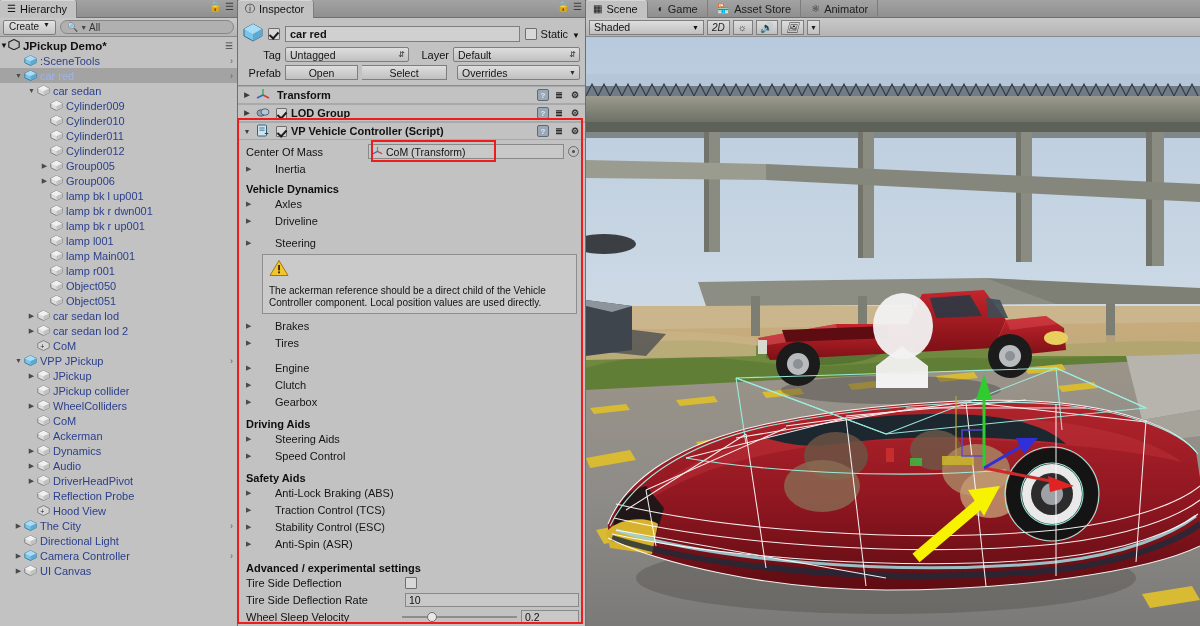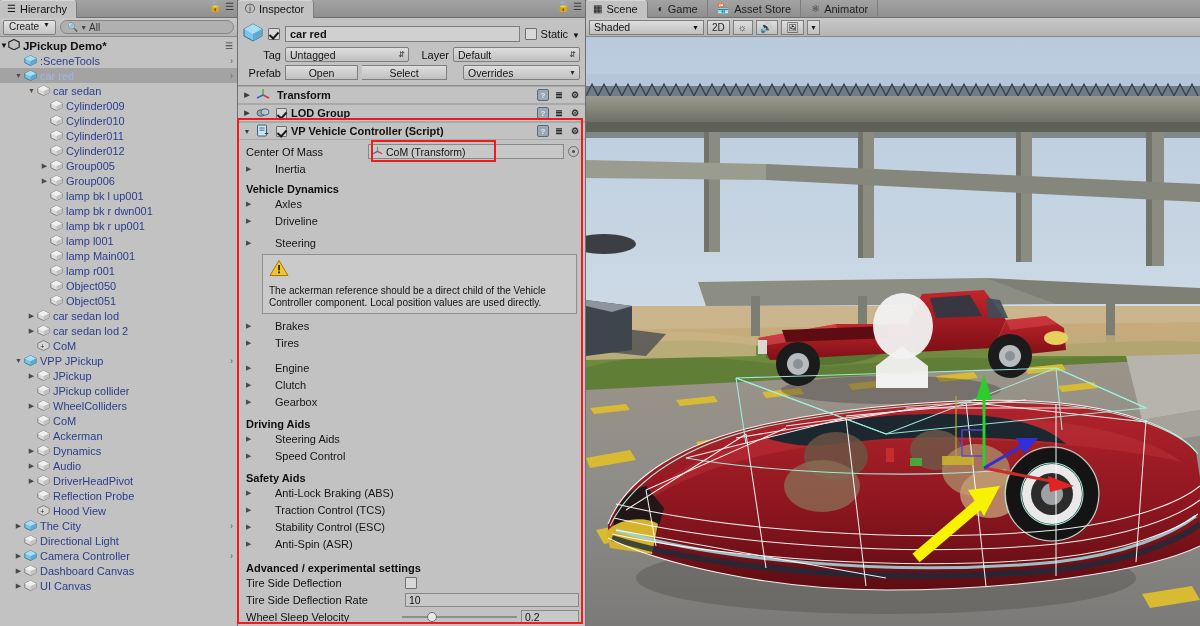--- a/index.html
+++ b/index.html
@@ -121,21 +121,21 @@
      background:#b7c6d8; }
   #s-toolbar { height:19px; background:linear-gradient(#c9c9c9,#b4b4b4);
      border-bottom:1px solid #8a8a8a; display:flex; align-items:center;
      padding:0 3px; gap:3px; position:relative; z-index:5; }
   .tb-drop { width:115px; height:15px; background:linear-gradient(#dedede,#c0c0c0);
      border:1px solid #7e7e7e; display:flex; align-items:center; padding:0 4px;
      font-size:10.5px; }
   .tb-btn { height:15px; min-width:20px; padding:0 4px;
      background:linear-gradient(#dedede,#c0c0c0); border:1px solid #7e7e7e;
      display:flex; align-items:center; font-size:10px;
-     color:#1d1d1d; }
+     color:#1d1d1d;font-style:italic; }
   #s-view { position:absolute; top:38px; left:0; right:0; bottom:0; overflow:hidden; }
 </style>
 </head>
 <body>
 
 <div id="app">
 
   <div id="hierarchy" class="panel">
     <div class="tabstrip">
       <div class="tab active">
@@ -586,32 +586,20 @@
         <div class="row">
           <span style="width:13px;flex:0 0 auto"></span>
           <span class="tw">▶</span>
           <span class="cube">
             <svg width="13" height="11" viewBox="0 0 13 11">
               <polygon points="6.5,0.6 12.2,3.4 12.2,7.7 6.5,10.5 0.8,7.7 0.8,3.4" fill="#dcdcdc" stroke="#6f6f6f" stroke-width="0.8"></polygon>
               <polygon points="6.5,0.6 12.2,3.4 6.5,6.2 0.8,3.4" fill="#f0f0f0"></polygon>
               <polygon points="6.5,6.2 12.2,3.4 12.2,7.7 6.5,10.5" fill="#c2c2c2"></polygon>
             </svg>
           </span>
-          <span class="lbl">Dashboard Canvas</span>
-        </div>
-        <div class="row">
-          <span style="width:13px;flex:0 0 auto"></span>
-          <span class="tw">▶</span>
-          <span class="cube">
-            <svg width="13" height="11" viewBox="0 0 13 11">
-              <polygon points="6.5,0.6 12.2,3.4 12.2,7.7 6.5,10.5 0.8,7.7 0.8,3.4" fill="#dcdcdc" stroke="#6f6f6f" stroke-width="0.8"></polygon>
-              <polygon points="6.5,0.6 12.2,3.4 6.5,6.2 0.8,3.4" fill="#f0f0f0"></polygon>
-              <polygon points="6.5,6.2 12.2,3.4 12.2,7.7 6.5,10.5" fill="#c2c2c2"></polygon>
-            </svg>
-          </span>
           <span class="lbl">UI Canvas</span>
         </div>
       </div>
   </div>
 
   <div id="inspector" class="panel">
     <div class="tabstrip">
       <div class="tab active">
         <span class="ticon">ⓘ</span>
         <span>Inspector</span>
@@ -657,21 +645,21 @@
       </div>
 
       <div class="tagrow">
         <span class="lab-r" style="width:38px">Prefab</span>
         <span class="btn-flat" style="width:73px">
           <span>Open</span>
         </span>
         <span class="btn-flat" style="width:85px;border-left:none">
           <span>Select</span>
         </span>
-        <span class="dropdown" style="flex:1;margin-left:12px">
+        <span class="dropdown" style="flex:1;margin-left:6px">
           <span>Overrides</span>
           <span class="arr" style="font-size:7px">▼</span>
         </span>
       </div>
       <div class="sep"></div>
 
       <div class="comp-head">
         <span class="foldout">▶</span>
         <span>
           <svg width="14" height="13" viewBox="0 0 14 13">

